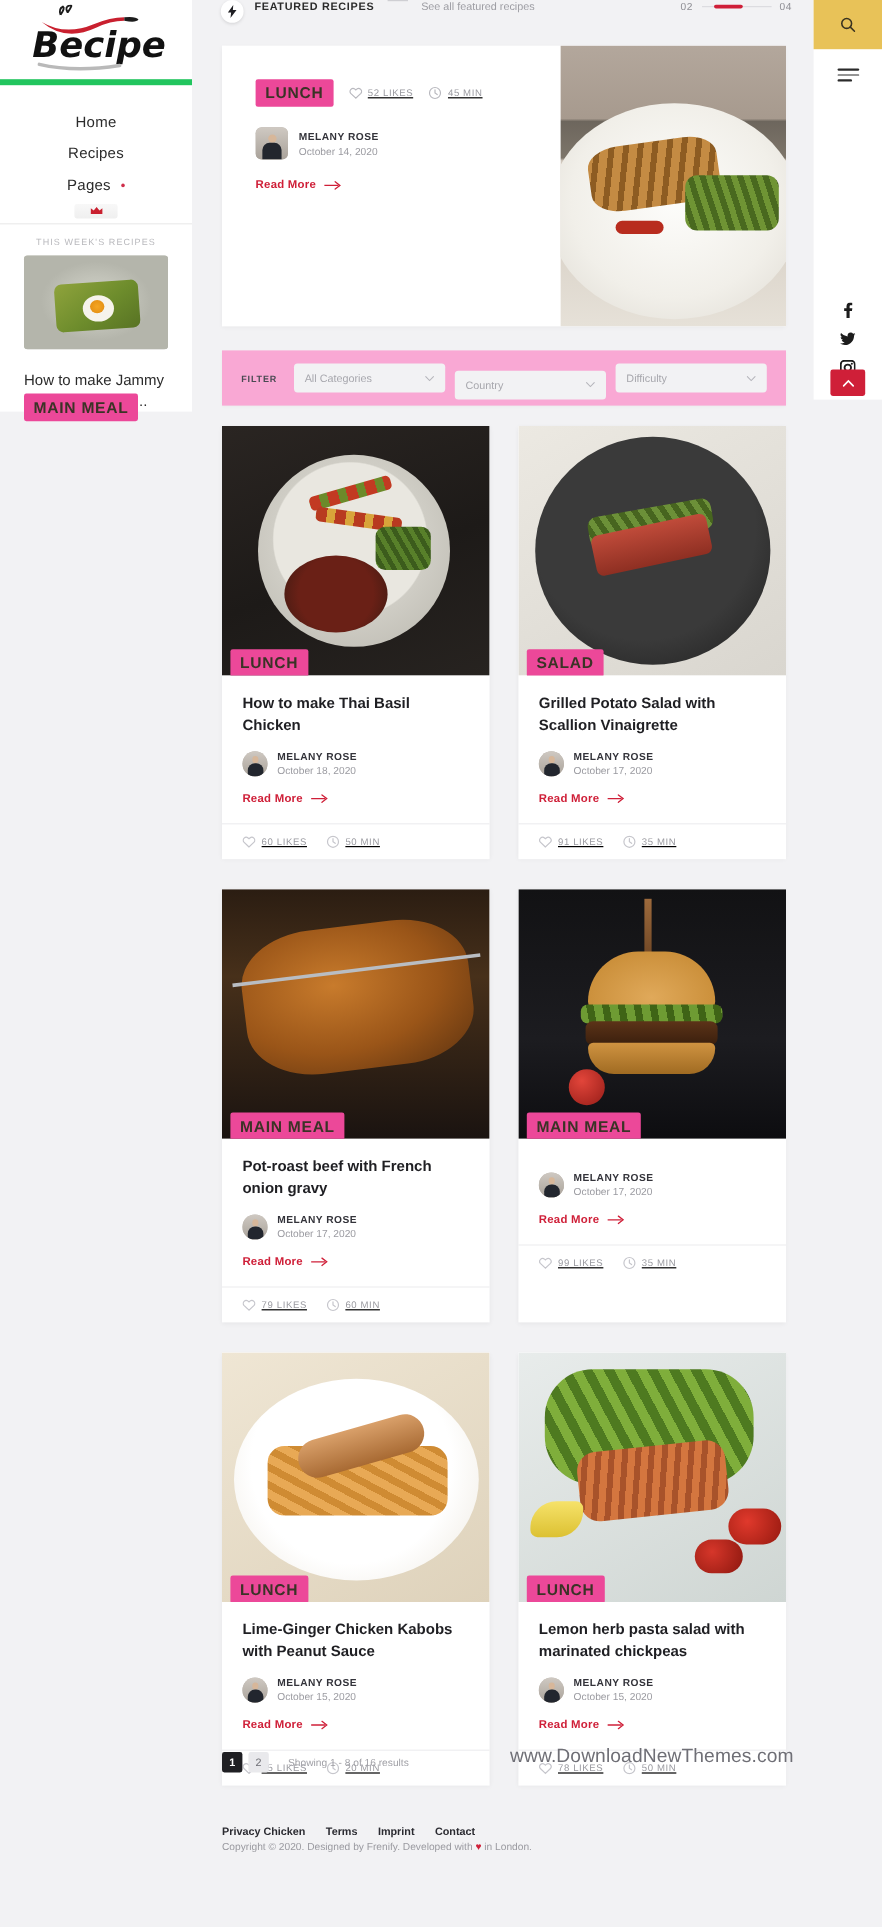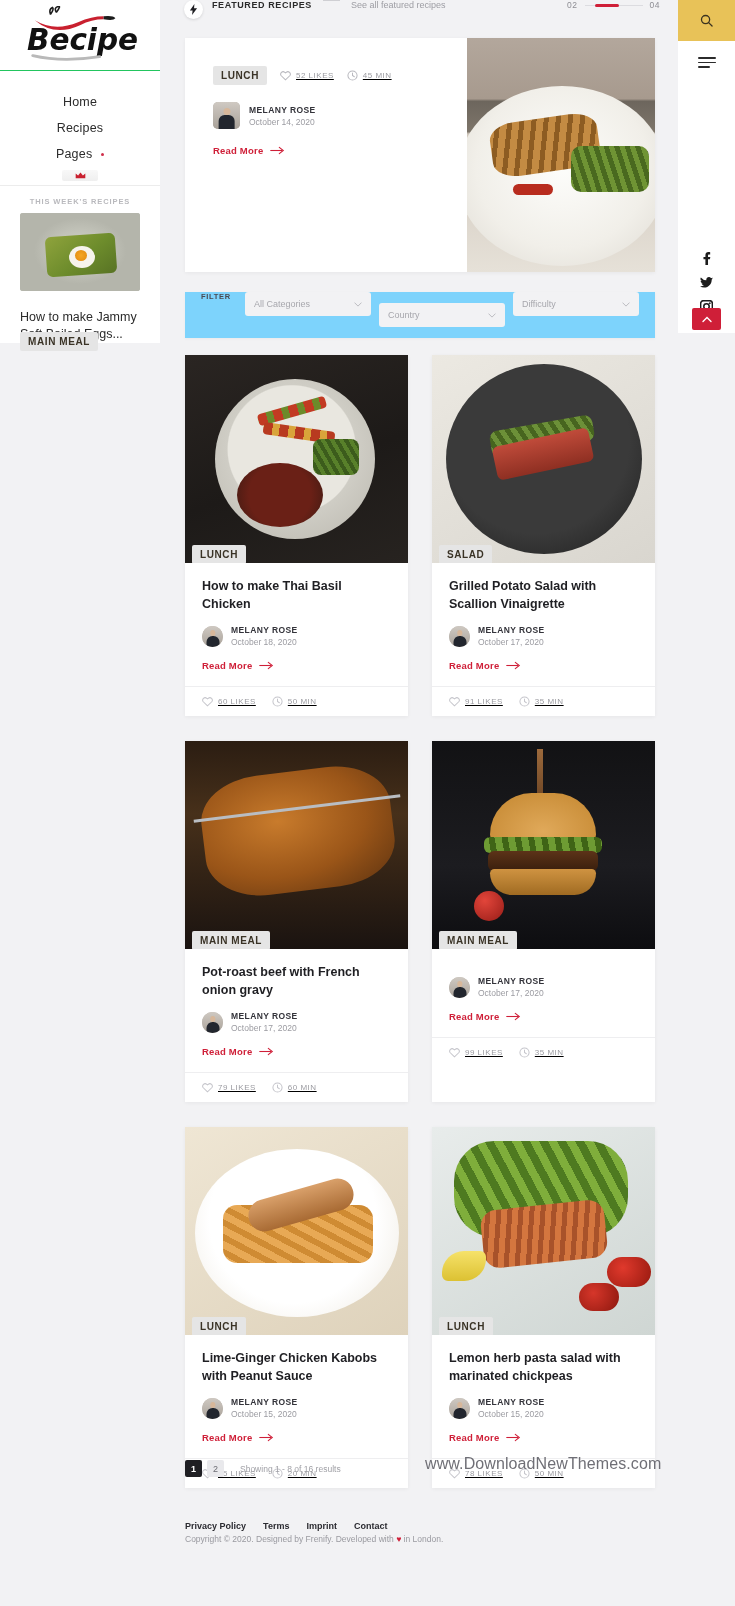--- a/index.html
+++ b/index.html
@@ -14,21 +14,21 @@
   
   .left-sidebar {
     position: absolute; left: 0; top: 0;
     width: 160px; height: 343px;
     background: #ffffff;
     display: flex; flex-direction: column; align-items: center;
   }
   .logo-wrap {
     width: 160px; height: 93px;
     display: flex; align-items: center; justify-content: center;
-    border-bottom: 1px solid #22c55e;
+    border-bottom: 5px solid #22c55e;
   }
   .logo-svg { width: 118px; height: 58px; }
   .nav-list { width: 100%; padding-top: 18px; text-align: center; }
   .nav-item {
     font-size: 12.5px; color: #2b2b2b; padding: 6px 0;
     letter-spacing: .2px; cursor: pointer;
   }
   .nav-item.has-dot::after {
     content: ""; display: inline-block; width: 3px; height: 3px;
     border-radius: 50%; background: #cf2e4a; margin-left: 5px;
@@ -38,21 +38,21 @@
     margin: 3px auto 0; width: 36px; height: 15px;
     background: linear-gradient(#f8f8f8,#efefef);
     border-radius: 2px; display: flex; align-items: center; justify-content: center;
   }
   .crown-badge svg { width: 11px; height: 9px; }
   .sidebar-divider {
     width: 160px; height: 1px; background: #ececec; margin-top: 4px;
   }
   .week-label {
     font-size: 7.5px; letter-spacing: .9px; color: #b9b9bd;
-    font-weight: bold; margin: 11px 0 7px; text-align: center;
+    font-weight: normal; margin: 11px 0 7px; text-align: center;
   }
   .week-card { width: 120px; position: relative; }
   .week-thumb {
     width: 120px; height: 78px; border-radius: 3px; overflow: hidden;
     position: relative; background: #b8b9ae;
   }
   .week-thumb .food {
     position: absolute; inset: 0;
     background:
       radial-gradient(ellipse 46px 33px at 60px 38px, #d3d4cc 0%, #c2c3b9 60%, #b4b5ab 100%),
@@ -65,21 +65,21 @@
   }
   .week-thumb .egg {
     position: absolute; left: 49px; top: 33px; width: 26px; height: 22px;
     background: #f6f3ec; border-radius: 50%;
   }
   .week-thumb .yolk {
     position: absolute; left: 55px; top: 37px; width: 12px; height: 11px;
     background: radial-gradient(circle,#f5a623,#e08a10); border-radius: 50%;
   }
   .badge-yellow {
-    background: #e5e5e5; color: #3a3326; font-size: 10px; font-weight: bold;
+    background: #ec4899; color: #3a3326; font-size: 13px; font-weight: bold;
     letter-spacing: .6px; padding: 4px 8px; border-radius: 2px;
     display: inline-block;
   }
   .week-badge { position: absolute; left: 0; bottom: -8px; }
   .week-title {
     font-size: 12.5px; color: #2b2b2b; line-height: 1.35;
     margin-top: 18px; width: 118px;
   }
 
   
@@ -201,21 +201,21 @@
     border-radius: 10px;
   }
   .hero-img .tomato {
     position: absolute; left: 46px; top: 146px; width: 40px; height: 11px;
     background: #b82c1e; border-radius: 6px;
   }
 
   
   .filterbar {
     position: absolute; left: 185px; top: 292px; width: 470px; height: 46px;
-    background: #7dd3fc; display: flex; align-items: flex-start; padding: 0 16px;
+    background: #f9a8d4; display: flex; align-items: center; padding: 0 16px;
     box-shadow: 0 1px 3px rgba(0,0,0,.04);
   }
   .filter-label {
     font-size: 7.5px; font-weight: bold; color: #4a4a52;
     letter-spacing: .7px; margin-right: 14px;
   }
   .select {
     height: 24px; background: #f2f2f4; border-radius: 3px;
     display: flex; align-items: center; justify-content: space-between;
     padding: 0 9px; margin-right: 8px; cursor: pointer;
@@ -872,21 +872,21 @@
   <div class="pagination">
     <div class="pg active">1</div>
     <div class="pg idle">2</div>
     <div class="showing">Showing 1 - 8 of 16 results</div>
   </div>
 
   <div class="watermark">www.DownloadNewThemes.com</div>
 
   <footer class="footer">
     <div class="footer-links">
-      <a>Privacy Policy</a>
+      <a>Privacy Chicken</a>
       <a>Terms</a>
       <a>Imprint</a>
       <a>Contact</a>
     </div>
     <div class="copyright">
       <span>Copyright © 2020. Designed by Frenify. Developed with </span><span class="heart">♥</span><span> in London.</span>
     </div>
   </footer>
 
 </div>

